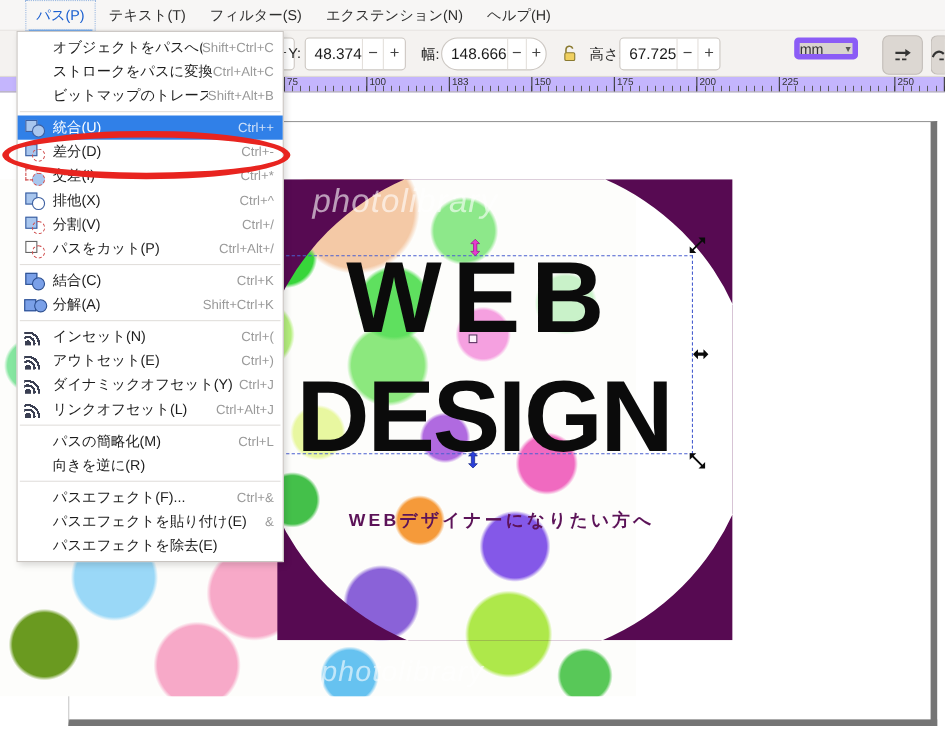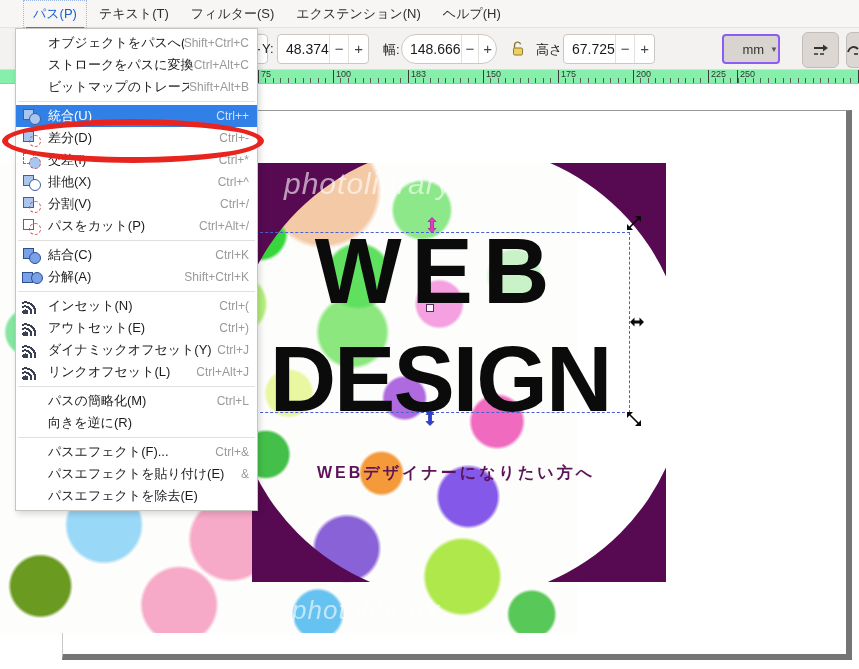--- a/index.html
+++ b/index.html
@@ -31,34 +31,34 @@
   .spinbox{
     position:absolute;top:6px;height:30px;background:#fff;border:1px solid #ccc7c2;
     border-radius:4px;display:flex;align-items:center;overflow:hidden;
   }
   .spin-val{flex:1;font-size:14px;color:#1a1a1a;padding-left:8px;}
   .spin-btn{
     width:22px;text-align:center;font-size:15px;color:#444;
     border-left:1px solid #e4e0dc;height:100%;line-height:28px;cursor:default;
   }
   .unitbtn{
-    position:absolute;left:722px;top:6px;width:58px;height:30px;background:#d9d4cf;
-    border:2px solid #8b5cf6;border-radius:4px;font-size:13px;color:#333;
-    display:flex;align-items:center;justify-content:flex-end;gap:6px;
+    position:absolute;left:722px;top:6px;width:58px;height:20px;background:#d9d4cf;
+    border:5px solid #8b5cf6;border-radius:4px;font-size:13px;color:#333;
+    display:flex;align-items:center;justify-content:space-between;gap:6px;
   }
   .unit-caret{font-size:8px;color:#555;}
   .tb-iconbtn{
     position:absolute;top:4px;width:37px;height:36px;background:#dcd7d2;
     border:1px solid #c2bdb8;border-radius:6px;display:flex;align-items:center;justify-content:center;
   }
   .lock{position:absolute;left:510px;top:12px;}
   
   .ruler{
     position:absolute;left:0;top:70px;width:859px;height:14px;
-    background:#86efac;border-bottom:1px solid #b9b5b1;z-index:4;
+    background:#c4b5fd;border-bottom:1px solid #b9b5b1;z-index:4;
   }
   .ruler-minor{
     position:absolute;left:258px;right:0;bottom:0;height:5px;
     background:repeating-linear-gradient(to right,#5a5a5a 0 1px,transparent 1px 7.5px);
   }
   .rtick{position:absolute;bottom:0;height:13px;border-left:1px solid #3a3a3a;}
   .rtick span{position:absolute;left:2px;top:-1px;font-size:9px;color:#333;}
   
   .canvas{position:absolute;left:0;top:85px;width:859px;height:584px;background:#fff;}
   .page{
@@ -215,21 +215,21 @@
       </div>
     <div class="rtick" style="left:558px;">
         <span>175</span>
       </div>
     <div class="rtick" style="left:633px;">
         <span>200</span>
       </div>
     <div class="rtick" style="left:708px;">
         <span>225</span>
       </div>
-    <div class="rtick" style="left:737px;">
+    <div class="rtick" style="left:813px;">
         <span>250</span>
       </div>
     <div class="rtick" style="left:858px;"></div>
   </div>
 
   <div class="toolbar">
     <div class="spinbox tbfrag">
       <div class="spin-val"></div>
       <div class="spin-btn">−</div>
       <div class="spin-btn">+</div>

